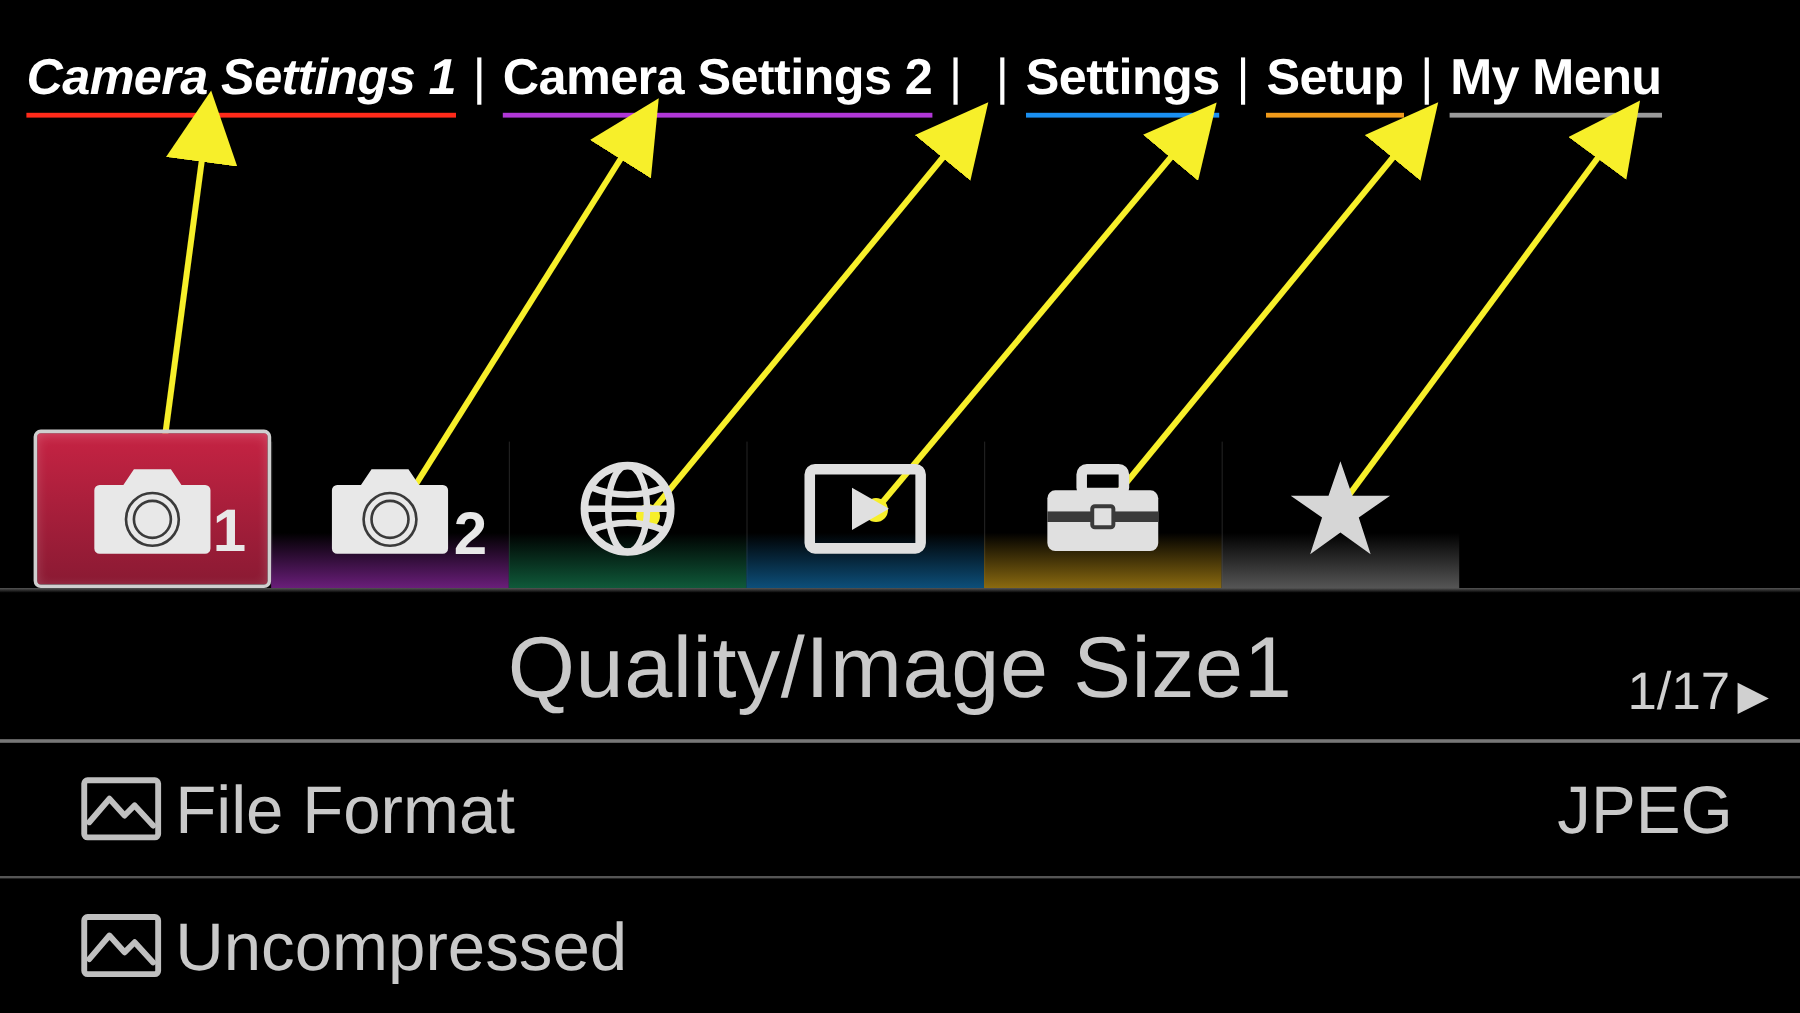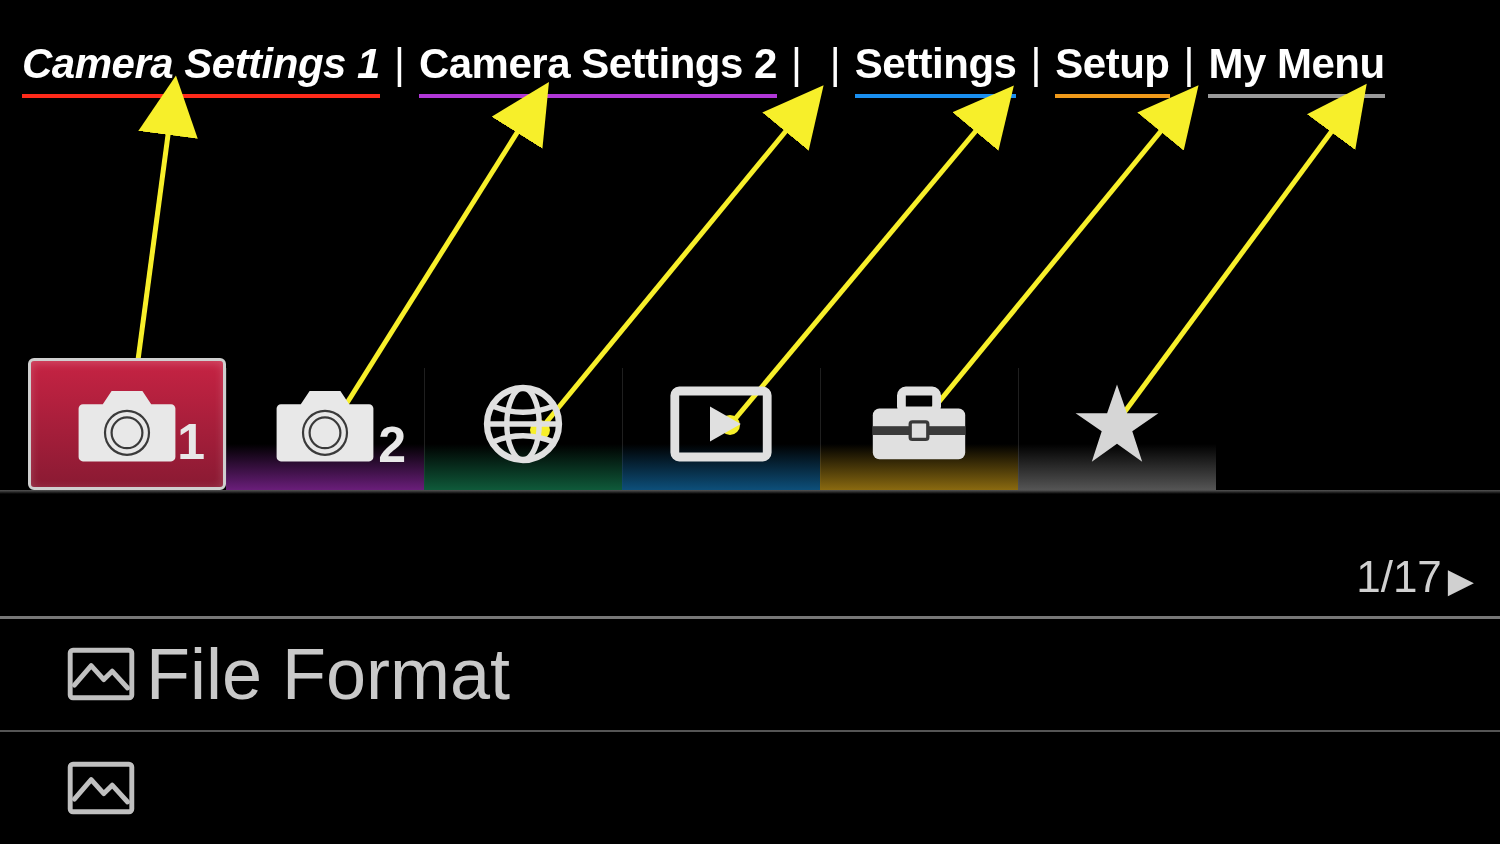--- a/index.html
+++ b/index.html
@@ -148,21 +148,21 @@
     position: absolute;
     top: 618px;
     left: 0; right: 0;
   }
   .menu-row {
     display: flex;
     align-items: center;
     height: 112px;
     padding: 0 56px 0 66px;
     border-bottom: 2px solid #555;
-    font-size: 72px;
+    font-size: 56px;
     color: #c9c9c9;
   }
   .menu-row .row-icon {
     width: 80px;
     display: flex;
     align-items: center;
     justify-content: flex-start;
   }
   .menu-row .label { flex: 1; }
   .menu-row .value { color: #c9c9c9; }
@@ -262,39 +262,42 @@
       <div class="tab-icon">
         <svg viewBox="0 0 100 100" width="110" height="90">
     <polygon fill="#d6d6d6" points="50,6 61,38 96,38 67,58 78,92 50,72 22,92 33,58 4,38 39,38"></polygon>
   </svg>
       </div>
     </div>
   </div>
 <div class="tab-baseline"></div>
 
 <div class="section-title">
+  <div class="title">Quality/Image Size1</div>
   <div class="pager">
     <span>1</span>
       <span>/</span>
       <span>17</span>
     <span class="tri">▶</span>
   </div>
 </div>
 
 <div class="menu" id="menu">
     <div class="menu-row">
       <div class="row-icon">
         <svg viewBox="0 0 100 80" width="70" height="56">
     <rect x="6" y="6" width="88" height="68" rx="4" fill="none" stroke="#c0c0c0" stroke-width="7"></rect>
     <polyline points="12,56 36,28 54,48 66,36 88,60" fill="none" stroke="#c0c0c0" stroke-width="7" stroke-linejoin="round" stroke-linecap="round"></polyline>
   </svg>
       </div>
       <div class="label">File Format</div>
+      <div class="value">JPEG</div>
     </div>
     <div class="menu-row">
       <div class="row-icon">
         <svg viewBox="0 0 100 80" width="70" height="56">
     <rect x="6" y="6" width="88" height="68" rx="4" fill="none" stroke="#c0c0c0" stroke-width="7"></rect>
     <polyline points="12,56 36,28 54,48 66,36 88,60" fill="none" stroke="#c0c0c0" stroke-width="7" stroke-linejoin="round" stroke-linecap="round"></polyline>
   </svg>
       </div>
+      <div class="value">Uncompressed</div>
     </div>
   </div>
 
 </body></html>

